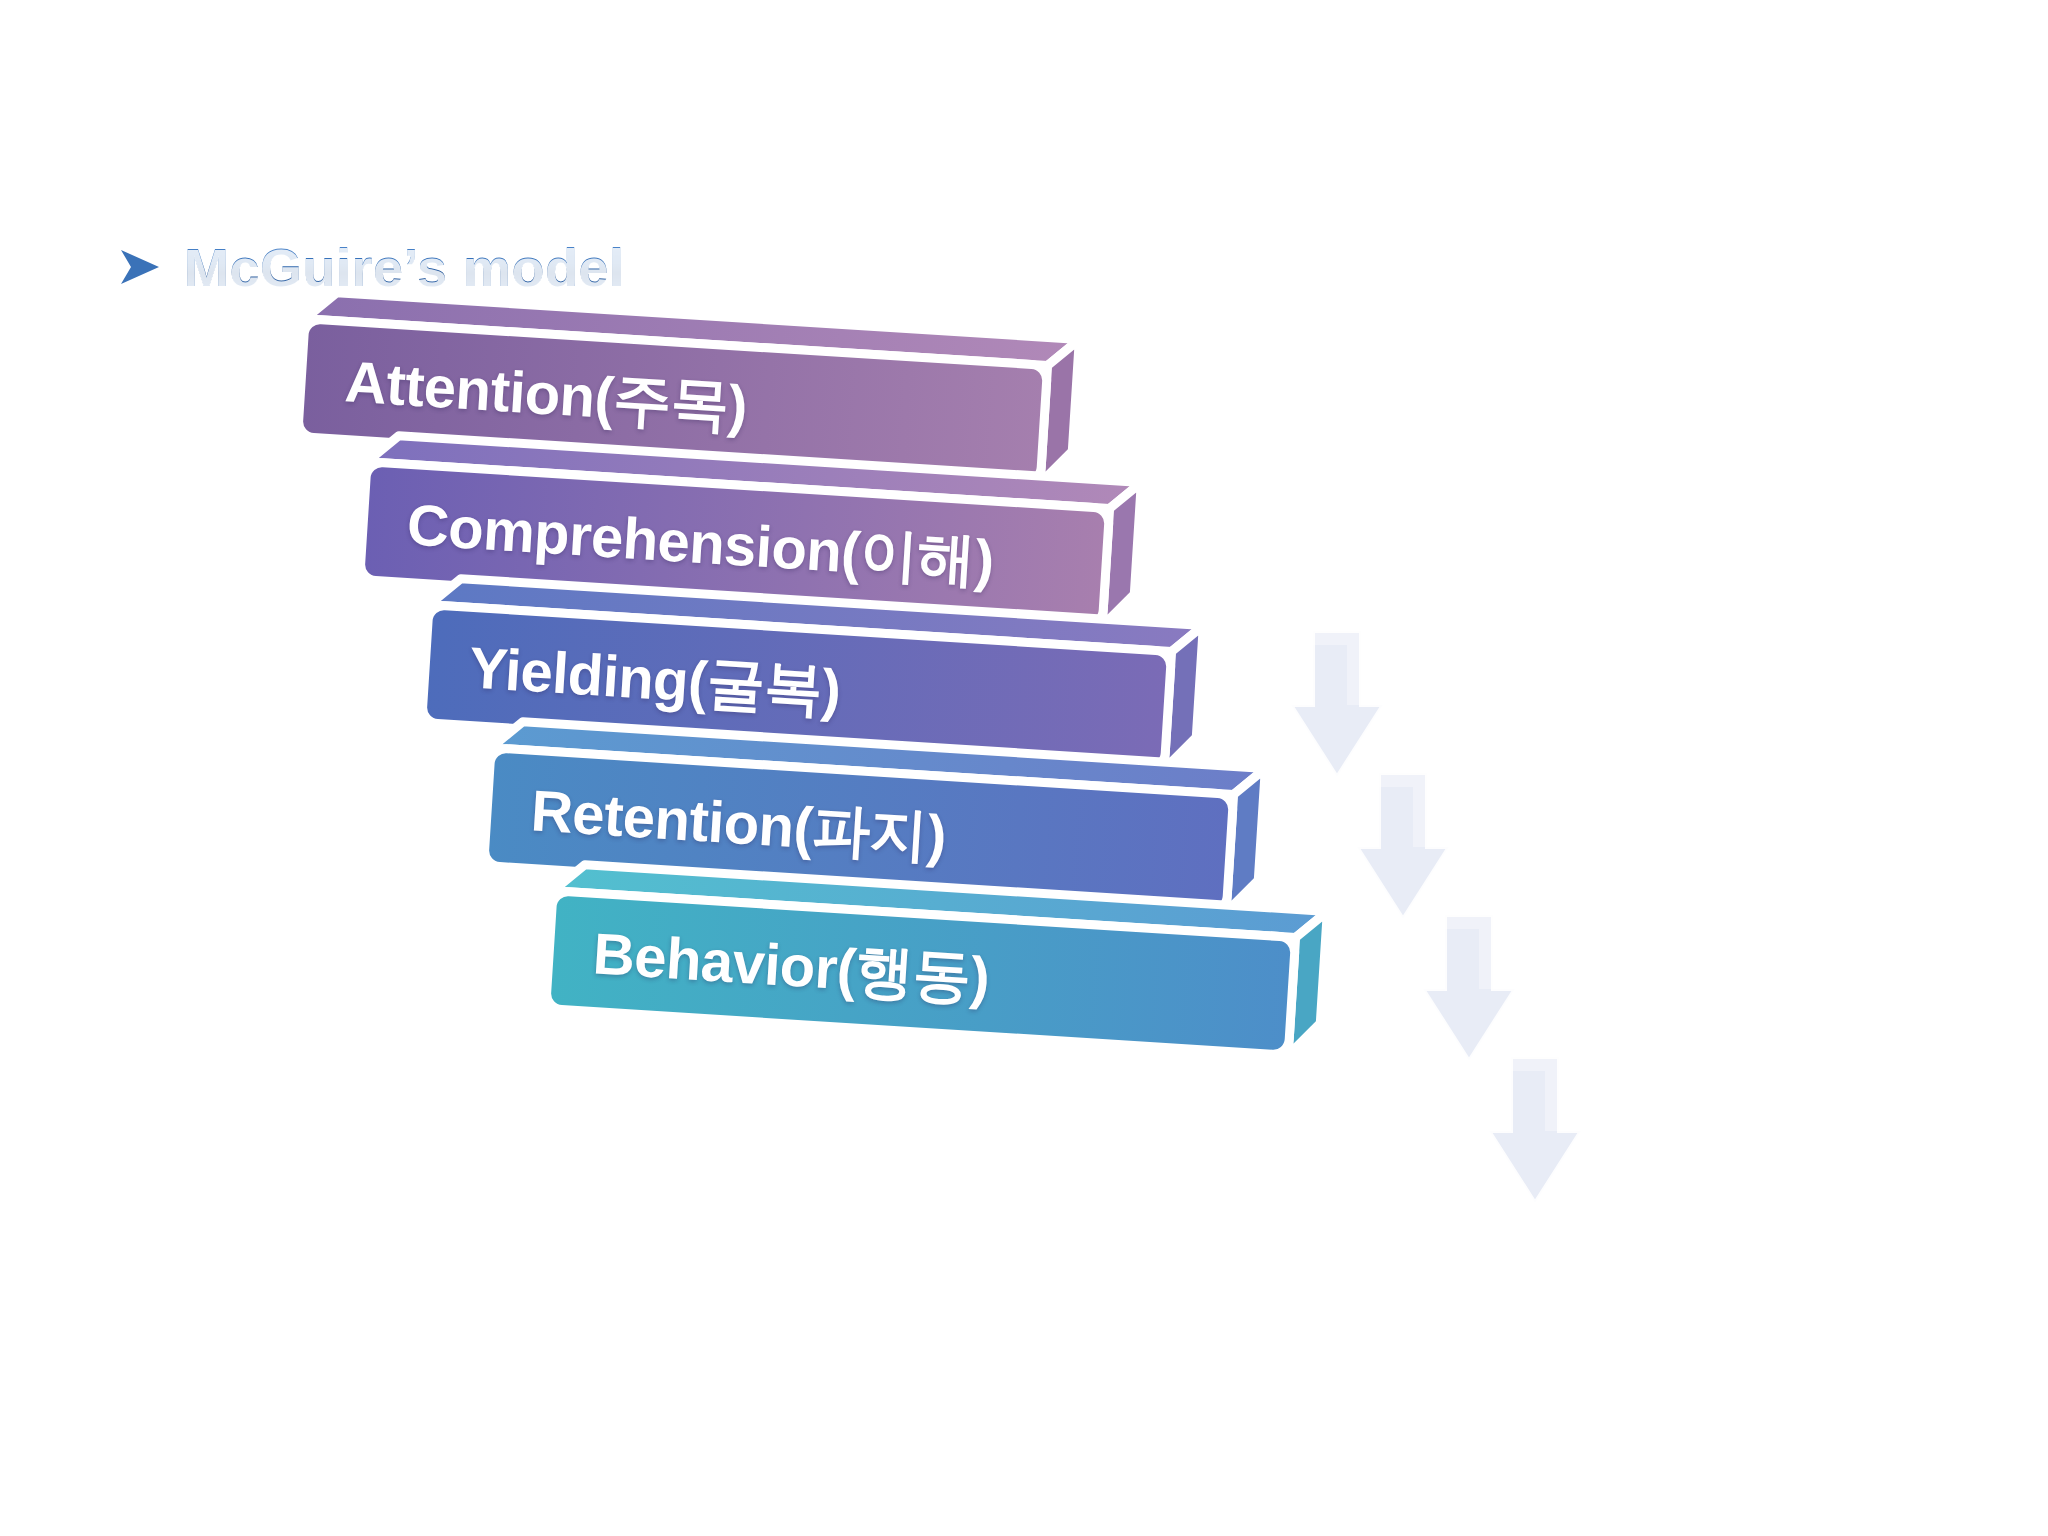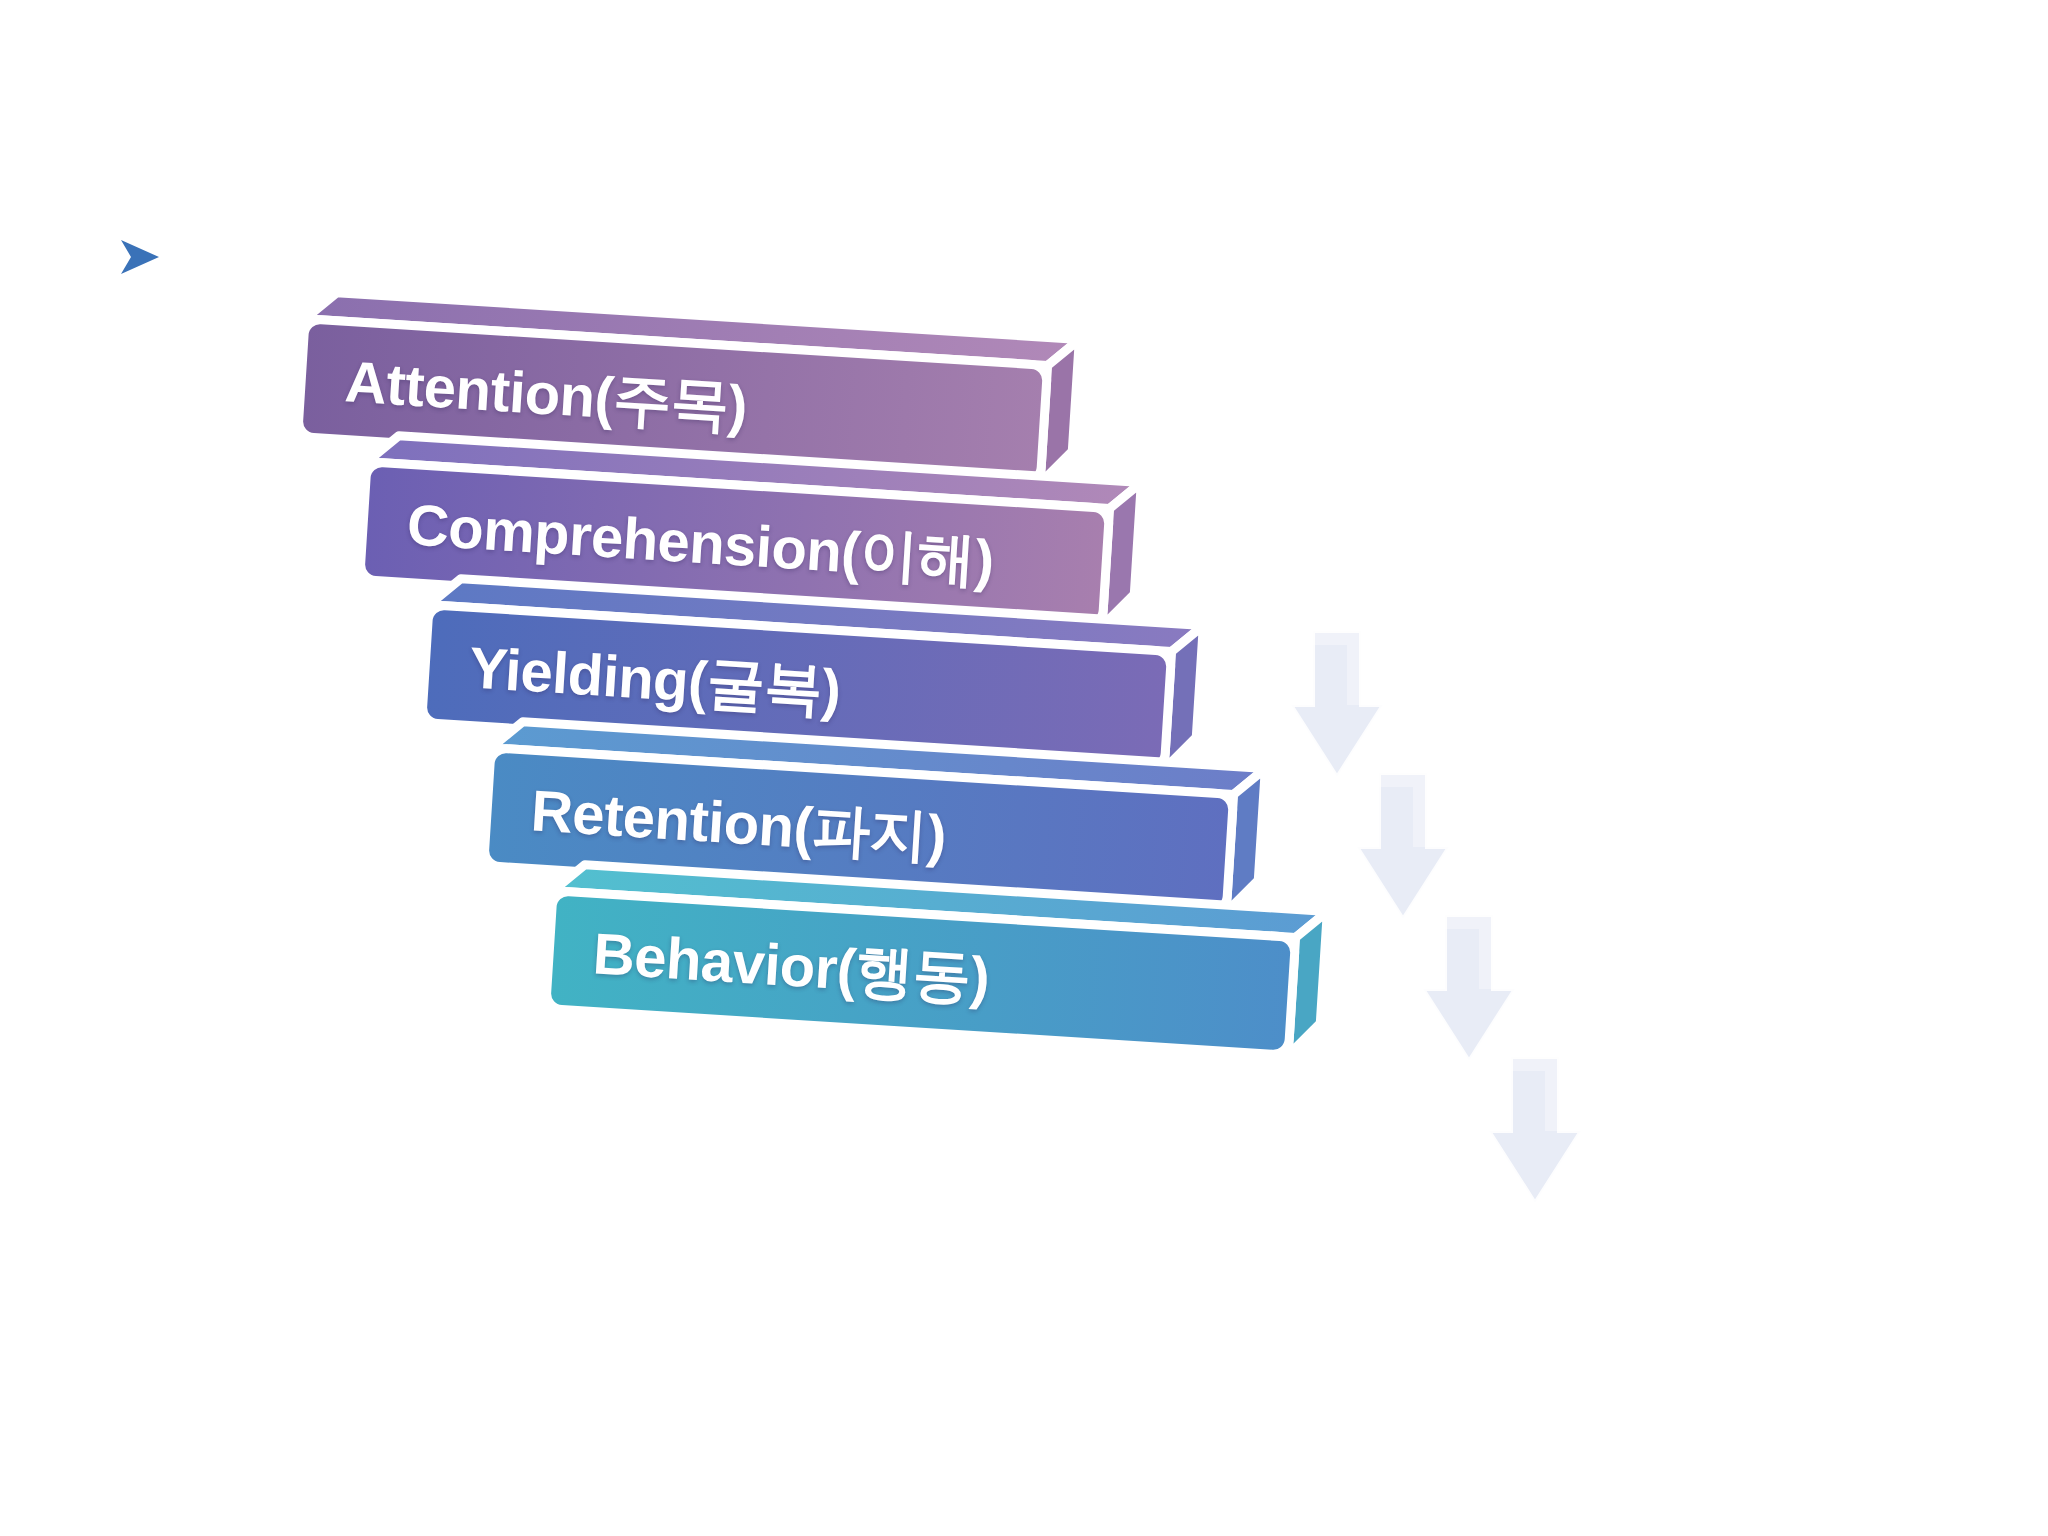--- a/index.html
+++ b/index.html
@@ -51,20 +51,21 @@
 </style>
 </head>
 <body>
 
 <div id="slide">
 
   <div id="title-row">
     <svg id="bullet-arrow" viewBox="0 0 44 42" aria-hidden="true">
       <path d="M3 4 L41 21 L3 38 L13 21 Z" fill="#3a72b8"></path>
     </svg>
+    <span id="title-text">McGuire’s model</span>
   </div>
 
   <div id="diagram">
 
     <div class="bar" style="left:275px;top:283px;transform:rotate(3.6deg);">
       <svg width="830" height="200" viewBox="0 0 830 200">
         <defs>
           <linearGradient id="g1f" x1="0" y1="0" x2="1" y2="0">
             <stop offset="0%" stop-color="#7a5f9e"></stop>
               <stop offset="100%" stop-color="#a57fae"></stop>

